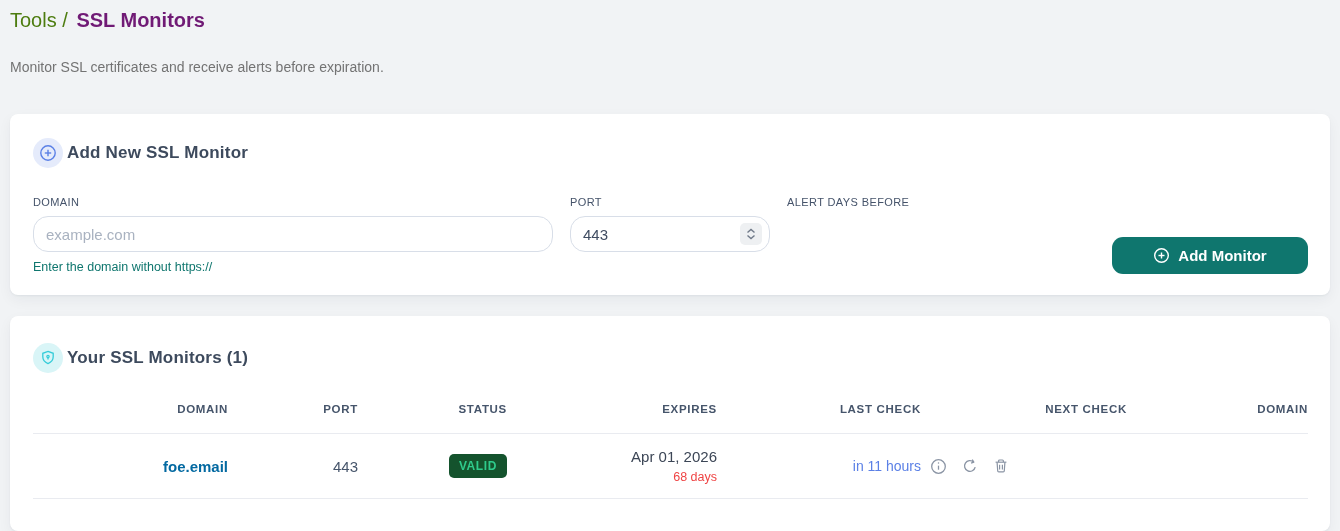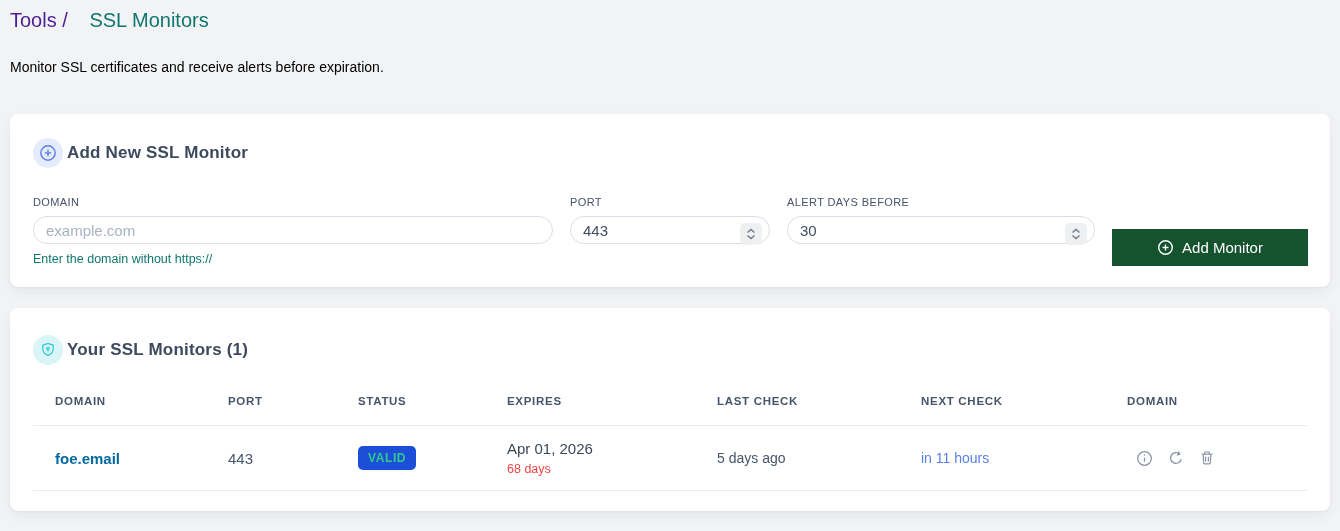--- a/index.html
+++ b/index.html
@@ -8,32 +8,32 @@
     width:1340px; height:531px;
     background:#f1f3f5;
     font-family:"Liberation Sans", sans-serif;
     color:#3d4a5d;
     overflow:hidden;
   }
   .page { padding:8px 10px 0 10px; }
 
   
   .breadcrumb { font-size:20px; line-height:24px; }
-  .crumb-muted { color:#4c1d95; font-weight:400; }
-  .crumb-current { color:#0f766e; font-weight:400; margin-left:16px; }
-  .subtitle { margin-top:27px; font-size:14px; color:#000000; }
+  .crumb-muted { color:#4d7c0f; font-weight:400; }
+  .crumb-current { color:#701a75; font-weight:700; margin-left:3px; }
+  .subtitle { margin-top:27px; font-size:14px; color:#737373; }
 
   
   .card {
     background:#ffffff;
     border-radius:8px;
     box-shadow:0 1px 2px rgba(25,39,62,0.05), 0 5px 14px rgba(25,39,62,0.05);
   }
   .card-add { margin-top:39px; padding:24px 22px 21px 23px; }
-  .card-list { margin-top:21px; padding:27px 22px 20px 23px; }
+  .card-list { margin-top:21px; padding:27px 22px 32px 23px;text-align:right; }
 
   .card-header { display:flex; align-items:center; gap:4px; }
   .icon-badge {
     width:30px; height:30px; border-radius:50%;
     display:flex; align-items:center; justify-content:center;
     flex:0 0 auto;
   }
   .badge-blue  { background:#e5ebfb; color:#5b80e6; }
   .badge-cyan  { background:#d9f5f7; color:#35ccd9; }
   .card-title { font-size:17px; font-weight:700; color:#3d4a5d; letter-spacing:0.2px; }
@@ -41,65 +41,66 @@
   
   .form-row { display:flex; gap:17px; margin-top:28px; align-items:flex-start; }
   .field { display:flex; flex-direction:column; }
   .field-domain { width:520px; }
   .field-port { width:200px; }
   .field-alert { width:308px; }
   .field-label {
     font-size:11px; color:#45536a; letter-spacing:0.4px; margin-bottom:8px;
   }
   .text-input {
-    height:28px; width:100%;
+    height:36px; width:100%;
     border:1px solid #d8dee8; border-radius:15px;
     padding:0 12px; font-size:15px; color:#3f4c61;
     font-family:"Liberation Sans", sans-serif;
     outline:none; background:#fff;
   }
   .text-input::placeholder { color:#a9b2c0; }
   .num-wrap { position:relative; width:100%; }
   .num-wrap .text-input { padding-right:42px; }
   .stepper {
     position:absolute; right:8px; top:7px;
     width:22px; height:22px; border-radius:5px;
     background:#eef0f2; color:#707a89;
     display:flex; flex-direction:column; align-items:center; justify-content:center;
     cursor:pointer;
   }
   .stepper svg { display:block; }
   .helper { font-size:12.5px; color:#0f766e; margin-top:8px; }
 
   .submit-col { flex:1; align-self:stretch; display:flex; align-items:flex-end; }
   .btn-primary {
-    flex:1; height:37px; border:none; border-radius:0;
-    background:#14532d; color:#ffffff;
+    flex:1; height:37px; border:none; border-radius:11px;
+    background:#0f766e; color:#ffffff;
     font-size:15px; font-family:"Liberation Sans", sans-serif;
     display:flex; align-items:center; justify-content:center; gap:8px;
     cursor:pointer;
+    font-weight:bold;
   }
 
   
   .tbl { margin-top:30px; }
   .tr {
     display:grid;
     grid-template-columns:173px 130px 149px 210px 204px 206px 1fr;
     padding-left:22px;
     border-bottom:1px solid #e9ebf0;
   }
   .tr-head { padding-bottom:18px; }
   .th {
     font-size:11.5px; font-weight:700; color:#46556b; letter-spacing:0.7px;
   }
   .tr-body { padding-top:14px; padding-bottom:14px; align-items:center; }
   .td { font-size:15px; color:#46556b; }
   .td-domain { font-weight:700; color:#0369a1; }
   .status-badge {
-    display:inline-block; background:#1d4ed8; color:#2fcb8c;
+    display:inline-block; background:#14532d; color:#2fcb8c;
     font-size:12px; font-weight:700; letter-spacing:0.6px;
     padding:5px 10px; border-radius:5px;
   }
   .expires-date { font-size:15px; color:#3c4656; }
   .expires-days { font-size:12.5px; color:#ef4444; margin-top:5px; }
   .td-last { font-size:14px; }
   .td-next { font-size:14px; color:#5b80e6; }
   .actions { display:flex; align-items:center; gap:15px; padding-left:9px; }
   .icon-btn {
     background:none; border:none; padding:0; margin:0;
@@ -148,31 +149,20 @@
               </svg>
             <svg width="10" height="6" viewBox="0 0 10 6" fill="none" stroke="currentColor" stroke-width="1.4">
                 <polyline points="1.5,1.5 5,4.5 8.5,1.5"></polyline>
               </svg>
           </span>
         </div>
       </div>
 
       <div class="field field-alert">
         <label class="field-label">ALERT DAYS BEFORE</label>
-        <div class="num-wrap">
-          <input class="text-input" type="text" value="30" style="">
-          <span class="stepper">
-            <svg width="10" height="6" viewBox="0 0 10 6" fill="none" stroke="currentColor" stroke-width="1.4">
-                <polyline points="1.5,4.5 5,1.5 8.5,4.5"></polyline>
-              </svg>
-            <svg width="10" height="6" viewBox="0 0 10 6" fill="none" stroke="currentColor" stroke-width="1.4">
-                <polyline points="1.5,1.5 5,4.5 8.5,1.5"></polyline>
-              </svg>
-          </span>
-        </div>
       </div>
 
       <div class="submit-col">
         <button class="btn-primary">
           <span style="display:flex;">
             <svg width="17" height="17" viewBox="0 0 18 18" fill="none" stroke="currentColor" stroke-width="1.5">
               <circle cx="9" cy="9" r="7.2"></circle>
               <line x1="9" y1="5.8" x2="9" y2="12.2"></line>
               <line x1="5.8" y1="9" x2="12.2" y2="9"></line>
             </svg>
@@ -210,21 +200,20 @@
       <div class="tr tr-body">
         <div class="td td-domain">foe.email</div>
         <div class="td">443</div>
         <div class="td">
           <span class="status-badge">VALID</span>
         </div>
         <div class="td">
           <div class="expires-date">Apr 01, 2026</div>
           <div class="expires-days">68 days</div>
         </div>
-        <div class="td td-last">5 days ago</div>
         <div class="td td-next">in 11 hours</div>
         <div class="actions">
           <button class="icon-btn" title="">
             <svg width="17" height="17" viewBox="0 0 16 16" fill="none" stroke="currentColor" stroke-width="1.2">
               <circle cx="8" cy="8" r="6.4"></circle>
               <line x1="8" y1="7.2" x2="8" y2="11"></line>
               <circle cx="8" cy="4.8" r="0.7" fill="currentColor" stroke="none"></circle>
             </svg>
           </button>
           <button class="icon-btn" title="">

